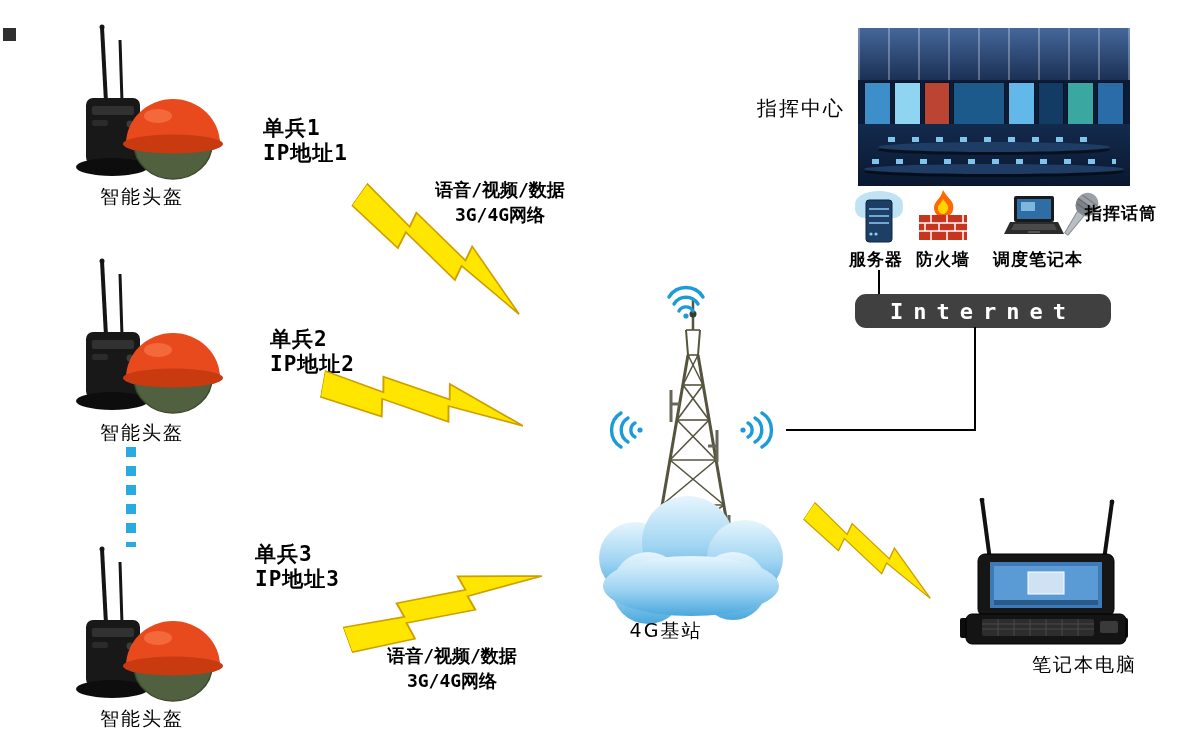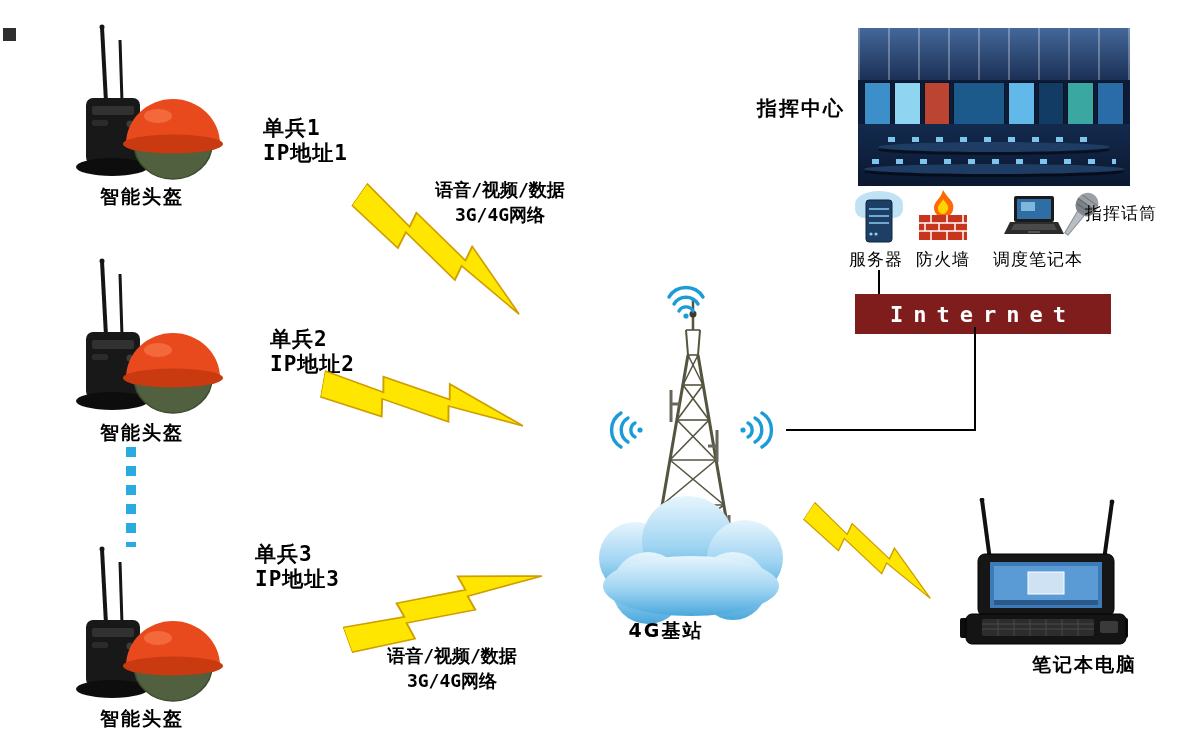--- a/index.html
+++ b/index.html
@@ -1,34 +1,34 @@
 <!DOCTYPE html>
 <html><head>
 <meta charset="utf-8">
 <style>
   html,body{margin:0;padding:0;}
   body{
     width:1185px;height:744px;position:relative;background:#ffffff;overflow:hidden;
     font-family:"DejaVu Sans",sans-serif;color:#000;
   }
   .abs{position:absolute;}
-  .lbl{font-weight:bold;font-size:19px;letter-spacing:2px;white-space:pre;}
+  .lbl{font-weight:normal;font-size:19px;letter-spacing:2px;white-space:pre;}
   .idblock{font-weight:bold;font-size:21px;line-height:25px;letter-spacing:1px;font-family:"DejaVu Sans Mono","DejaVu Sans",monospace;}
   .voice{font-weight:bold;font-size:18px;line-height:25px;text-align:center;width:200px;font-family:"DejaVu Sans Mono","DejaVu Sans",monospace;}
-  .small-lbl{font-weight:normal;font-size:17px;letter-spacing:1px;white-space:pre;}
+  .small-lbl{font-weight:bold;font-size:17px;letter-spacing:1px;white-space:pre;}
   .bolt{position:absolute;transform-origin:50% 0;}
   .wifi{position:absolute;width:40px;height:40px;}
   .blackline{position:absolute;background:#000;}
   .dotline{
     position:absolute;left:126px;top:447px;width:10px;height:100px;
     background:repeating-linear-gradient(180deg,#29abe2 0 10px,transparent 10px 19px);
   }
   .internet-bar{
-    position:absolute;left:855px;top:294px;width:256px;height:40px;background:#7f1d1d;
-    display:flex;align-items:center;justify-content:center;
+    position:absolute;left:855px;top:294px;width:256px;height:34px;background:#404040;
+    display:flex;align-items:center;justify-content:center;border-radius:11px;
   }
   .internet-bar span{
     color:#fff;font-weight:bold;font-size:22px;letter-spacing:10px;
     font-family:"DejaVu Sans Mono",monospace;
   }
   
   .cc-photo{position:absolute;left:858px;top:28px;width:272px;height:158px;background:#0c1c38;overflow:hidden;}
   .cc-ceiling{position:absolute;left:0;top:0;width:100%;height:52px;background:linear-gradient(#44679a,#1b3055);}
   .cc-ceiling:after{content:"";position:absolute;inset:0;
     background:repeating-linear-gradient(90deg,rgba(255,255,255,.28) 0 2px,transparent 2px 30px);}

